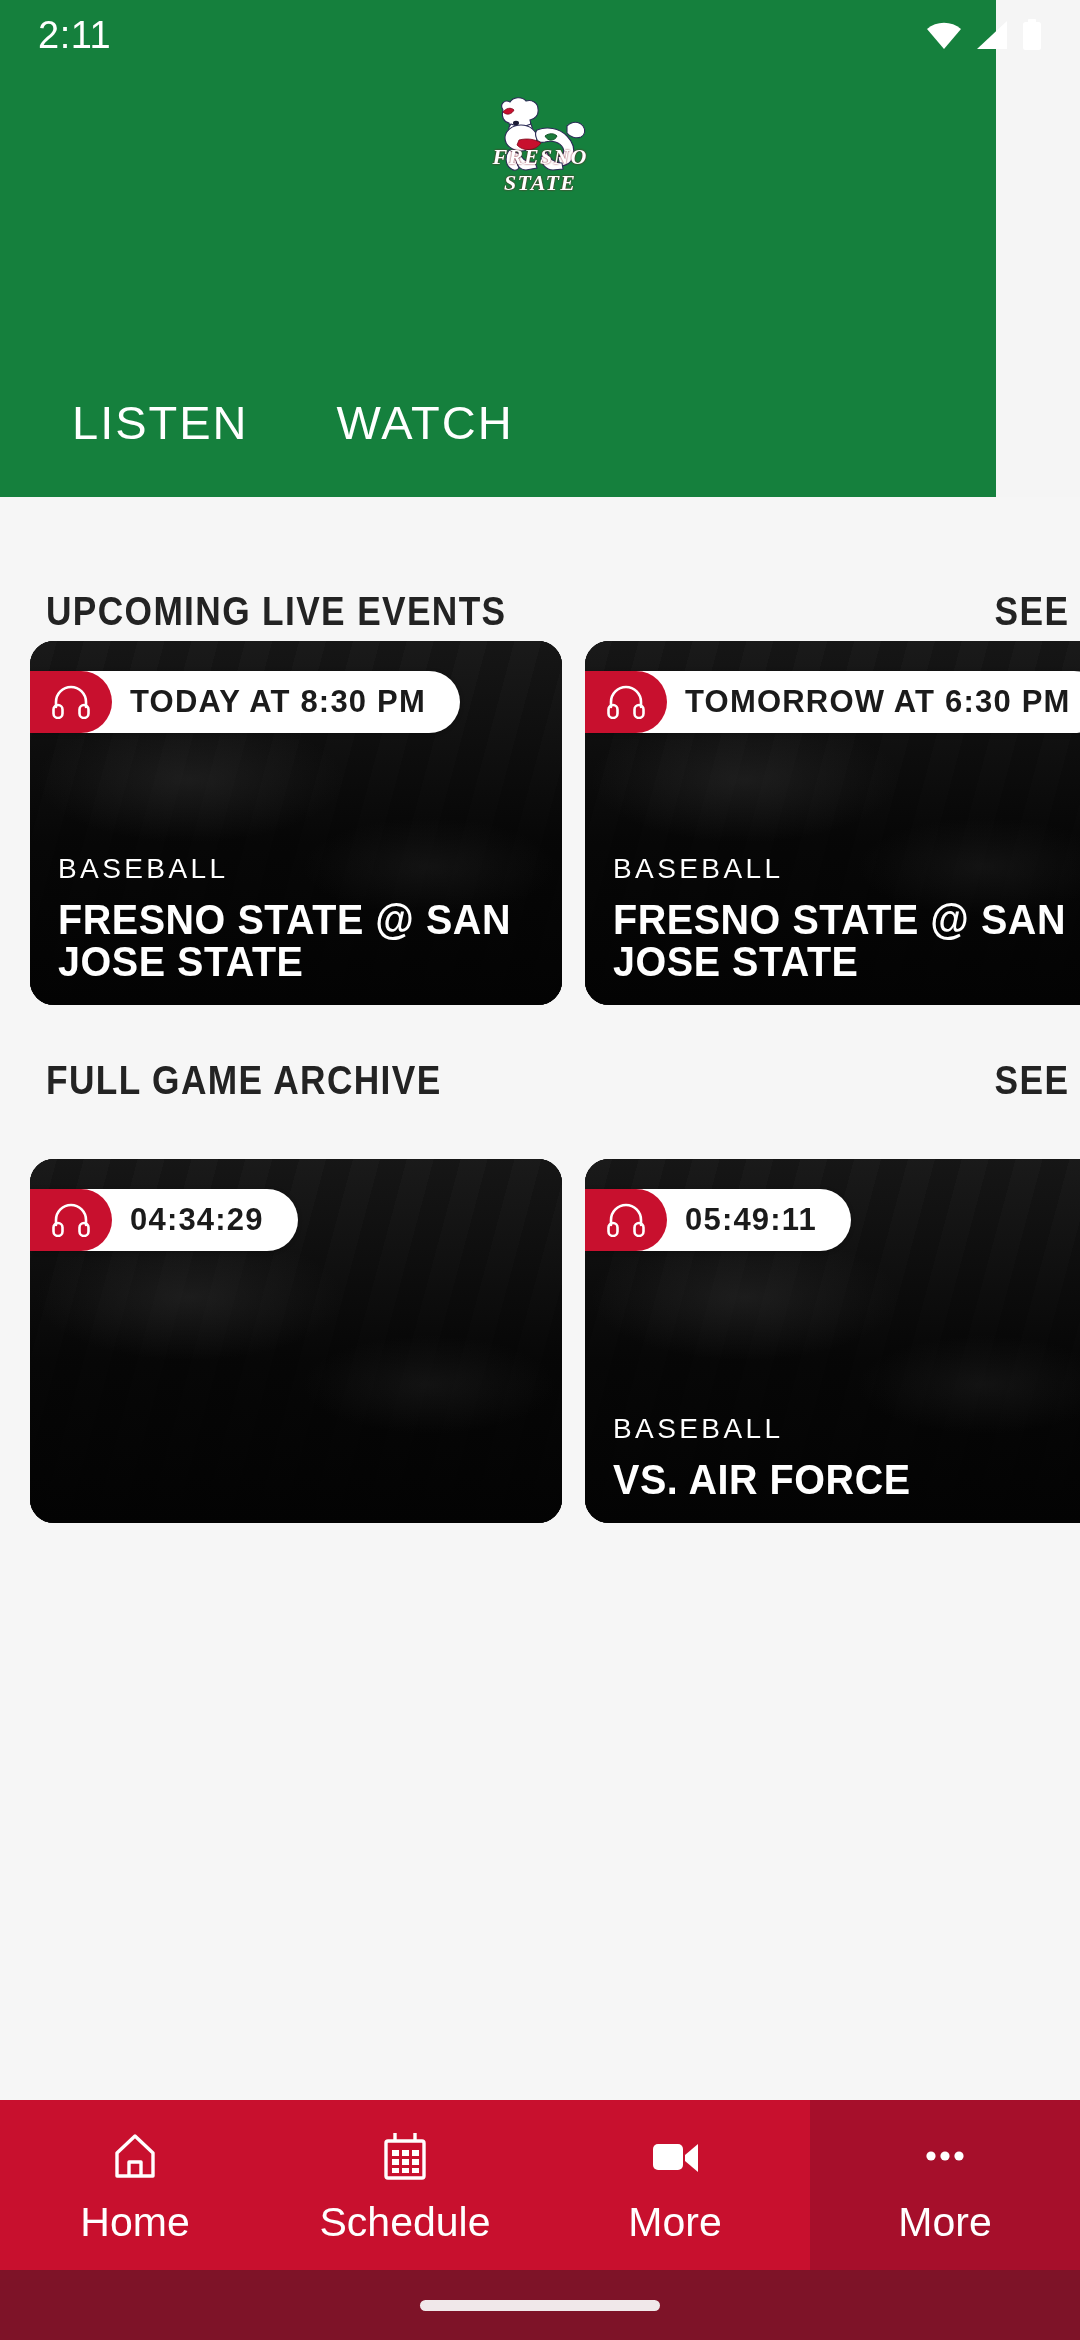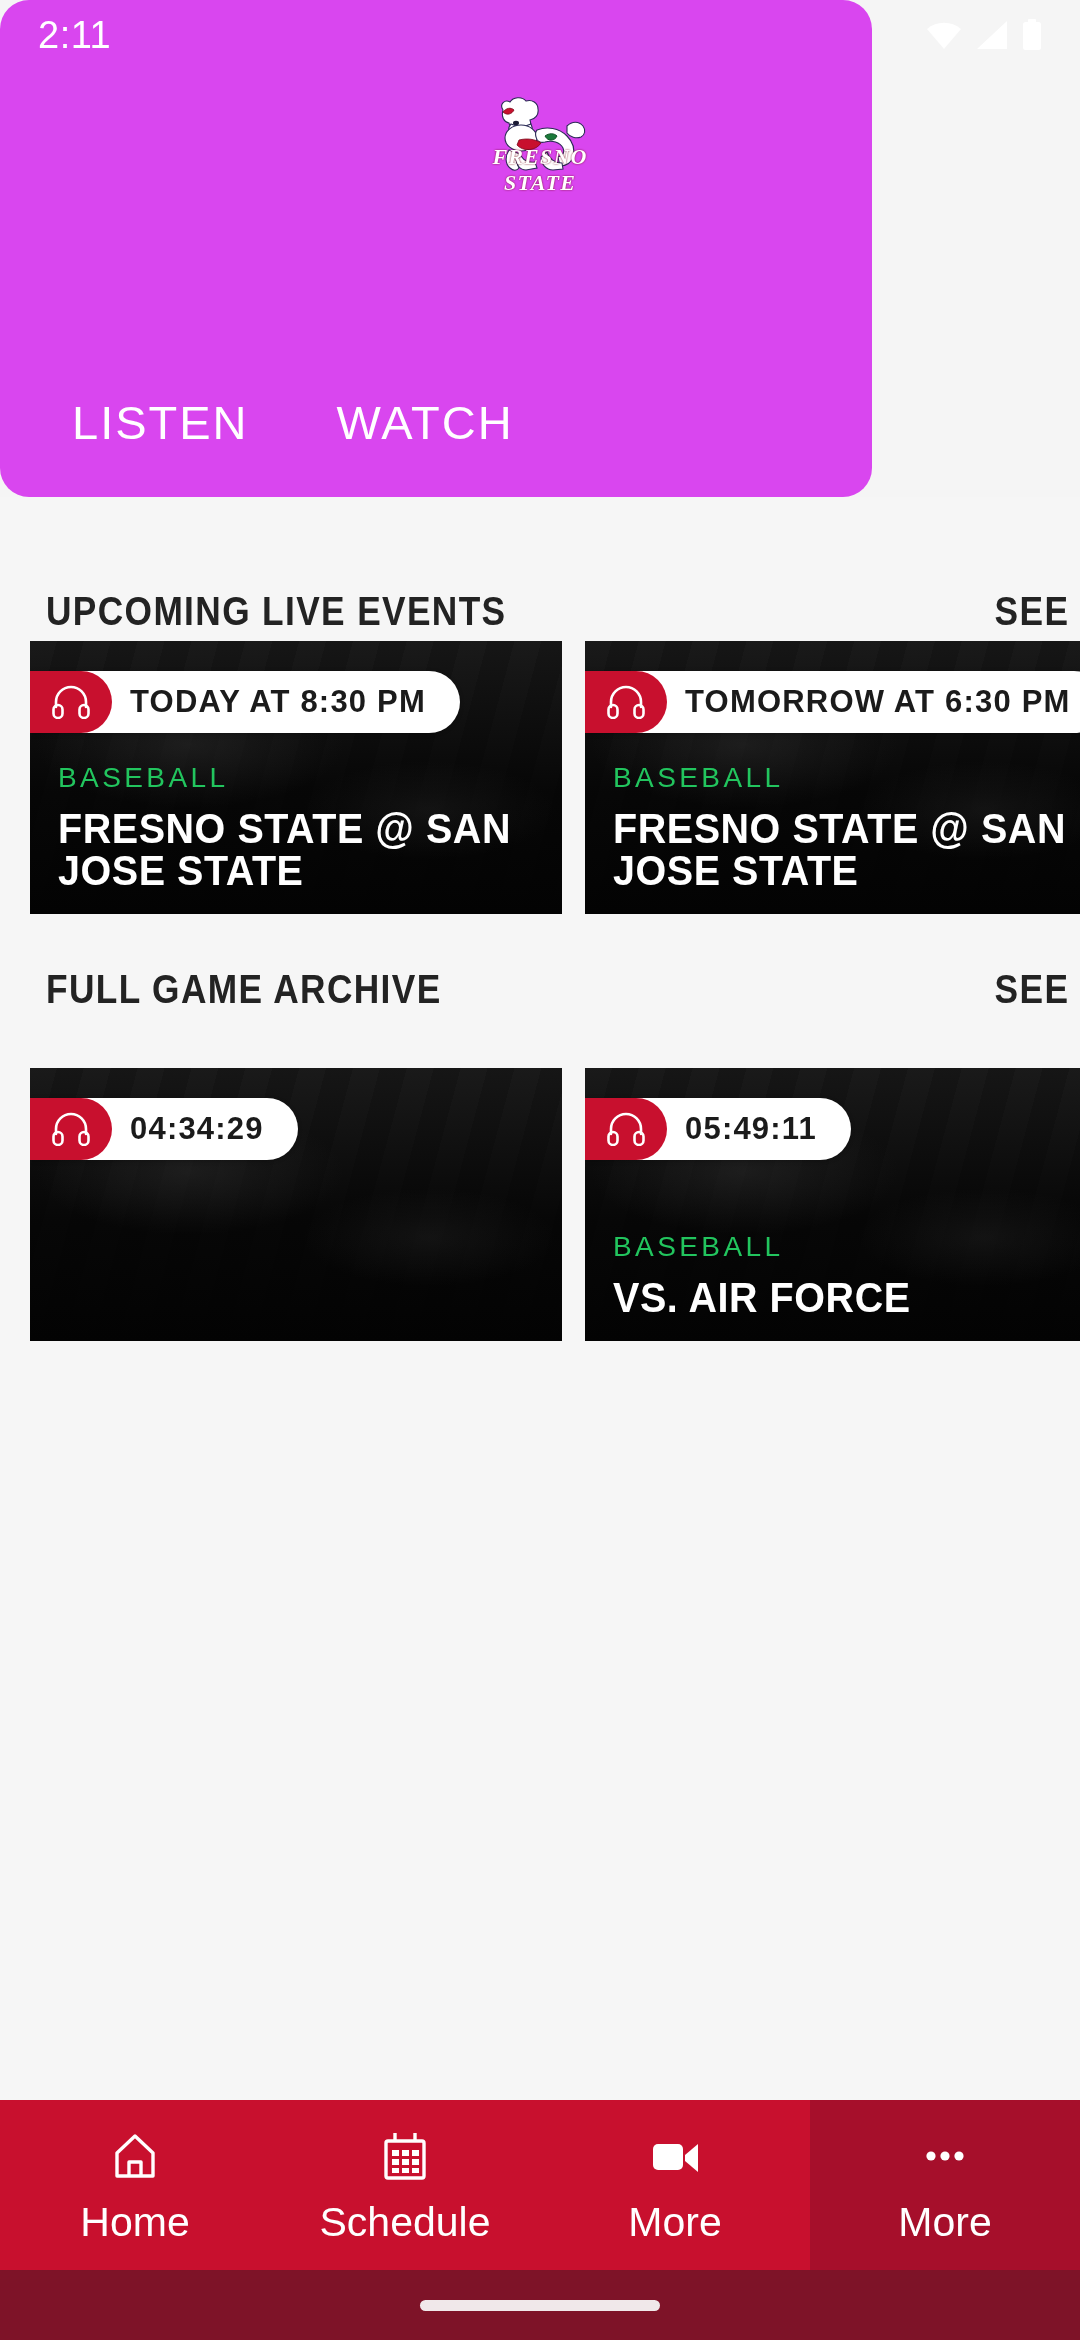--- a/index.html
+++ b/index.html
@@ -6,23 +6,22 @@
   html, body {
     width:1080px; height:2340px;
     font-family:"Liberation Sans", sans-serif;
     background:#f5f5f5;
     overflow:hidden;
   }
   .phone { position:relative; width:1080px; height:2340px; background:#f5f5f5; }
 
   
   .header {
-    position:absolute; top:0; left:0; width:872px; height:497px;
-    background:#d946ef;
-    border-radius:29px;
+    position:absolute; top:0; left:0; width:996px; height:497px;
+    background:#15803d;
   }
   .statusbar {
     position:absolute; top:0; left:0; width:1080px; height:70px;
     display:flex; align-items:center; justify-content:space-between;
     padding:0 38px;
   }
   .status-time {
     color:#ffffff; font-size:38px; font-weight:400; letter-spacing:0.5px;
     font-family:"Liberation Sans", sans-serif;
   }
@@ -78,22 +77,22 @@
     font-weight:700; font-size:41px; letter-spacing:1.6px;
     color:#232323; transform:scaleX(0.86); transform-origin:right center;
     white-space:nowrap; margin-right:-72px; cursor:pointer;
   }
   .section-head.first { padding-top:52px; height:138px; align-items:flex-end; }
 
   .rail {
     display:flex; gap:23px; padding-left:30px; margin-top:6px;
   }
   .card {
-    position:relative; width:532px; height:273px; flex:0 0 532px;
-    background:#0a0a0a; overflow:hidden; cursor:pointer;
+    position:relative; width:532px; height:364px; flex:0 0 532px;
+    background:#0a0a0a; overflow:hidden; cursor:pointer;border-radius:24px;
   }
   .card-bg {
     position:absolute; inset:0;
     background:
       linear-gradient(180deg, rgba(25,25,25,0.55) 0%, rgba(5,5,5,0.9) 55%, #030303 100%),
       repeating-linear-gradient(105deg,#1b1b1b 0 26px,#121212 26px 52px),
       #0b0b0b;
   }
   .card-bg::after {
     content:""; position:absolute; inset:0;
@@ -117,21 +116,21 @@
   .badge-text {
     font-family:"Liberation Sans Narrow","Liberation Sans", sans-serif;
     font-weight:700; font-size:31px; letter-spacing:1.2px; color:#1b1b1b;
     white-space:nowrap;
   }
   .card-body {
     position:absolute; left:28px; right:20px; bottom:22px;
   }
   .card-sport {
     font-family:"Liberation Sans Narrow","Liberation Sans", sans-serif;
-    font-weight:300; font-size:28px; letter-spacing:3.4px; color:#22c55e;
+    font-weight:300; font-size:28px; letter-spacing:3.4px; color:#ffffff;
     margin-bottom:14px; white-space:nowrap;
   }
   .card-title {
     font-family:"Liberation Sans Narrow","Liberation Sans", sans-serif;
     font-weight:700; font-size:42px; letter-spacing:0.6px; color:#ffffff;
     line-height:1.0; transform:scaleX(0.94); transform-origin:left top;
   }
 
   
   .bottomnav {

